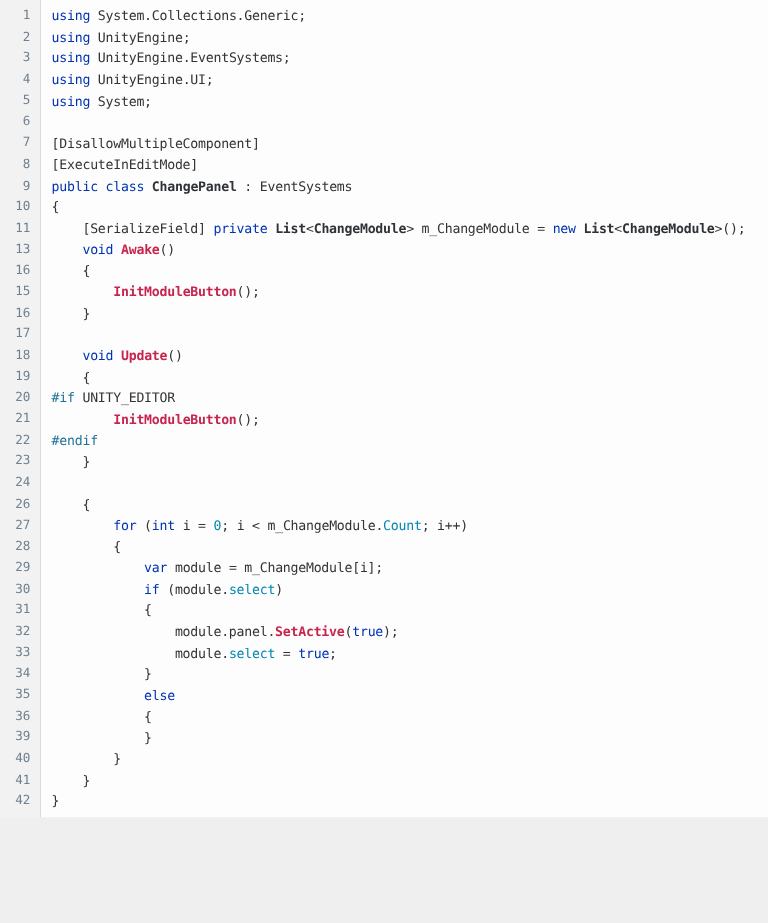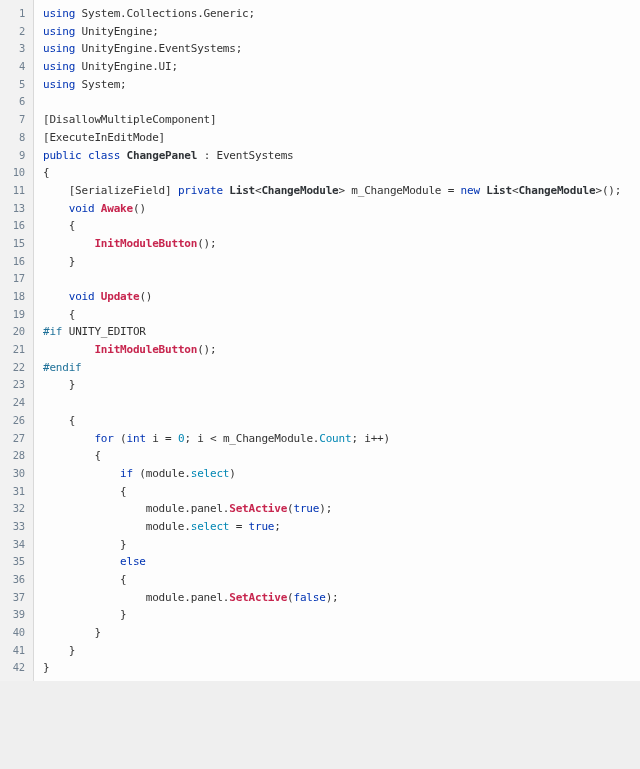--- a/index.html
+++ b/index.html
@@ -153,20 +153,24 @@
       </div>
       <div class="code-line">
         <span class="line-number">27</span>
         <span class="line-content"><span class="tk-p">        </span><span class="tk-k">for</span><span class="tk-p"> (</span><span class="tk-k">int</span><span class="tk-p"> i = </span><span class="tk-m">0</span><span class="tk-p">; i &lt; m_ChangeModule.</span><span class="tk-m">Count</span><span class="tk-p">; i++)</span></span>
       </div>
       <div class="code-line">
         <span class="line-number">28</span>
         <span class="line-content"><span class="tk-p">        {</span></span>
       </div>
       <div class="code-line">
+        <span class="line-number">29</span>
+        <span class="line-content"><span class="tk-p">            </span><span class="tk-k">var</span><span class="tk-p"> module = m_ChangeModule[i];</span></span>
+      </div>
+      <div class="code-line">
         <span class="line-number">30</span>
         <span class="line-content"><span class="tk-p">            </span><span class="tk-k">if</span><span class="tk-p"> (module.</span><span class="tk-m">select</span><span class="tk-p">)</span></span>
       </div>
       <div class="code-line">
         <span class="line-number">31</span>
         <span class="line-content"><span class="tk-p">            {</span></span>
       </div>
       <div class="code-line">
         <span class="line-number">32</span>
         <span class="line-content"><span class="tk-p">                module.panel.</span><span class="tk-f">SetActive</span><span class="tk-p">(</span><span class="tk-k">true</span><span class="tk-p">);</span></span>
@@ -179,24 +183,20 @@
         <span class="line-number">34</span>
         <span class="line-content"><span class="tk-p">            }</span></span>
       </div>
       <div class="code-line">
         <span class="line-number">35</span>
         <span class="line-content"><span class="tk-p">            </span><span class="tk-k">else</span></span>
       </div>
       <div class="code-line">
         <span class="line-number">36</span>
         <span class="line-content"><span class="tk-p">            {</span></span>
-      </div>
-      <div class="code-line">
-        <span class="line-number">37</span>
-        <span class="line-content"><span class="tk-p">                module.panel.</span><span class="tk-f">SetActive</span><span class="tk-p">(</span><span class="tk-k">false</span><span class="tk-p">);</span></span>
       </div>
       <div class="code-line">
         <span class="line-number">39</span>
         <span class="line-content"><span class="tk-p">            }</span></span>
       </div>
       <div class="code-line">
         <span class="line-number">40</span>
         <span class="line-content"><span class="tk-p">        }</span></span>
       </div>
       <div class="code-line">

